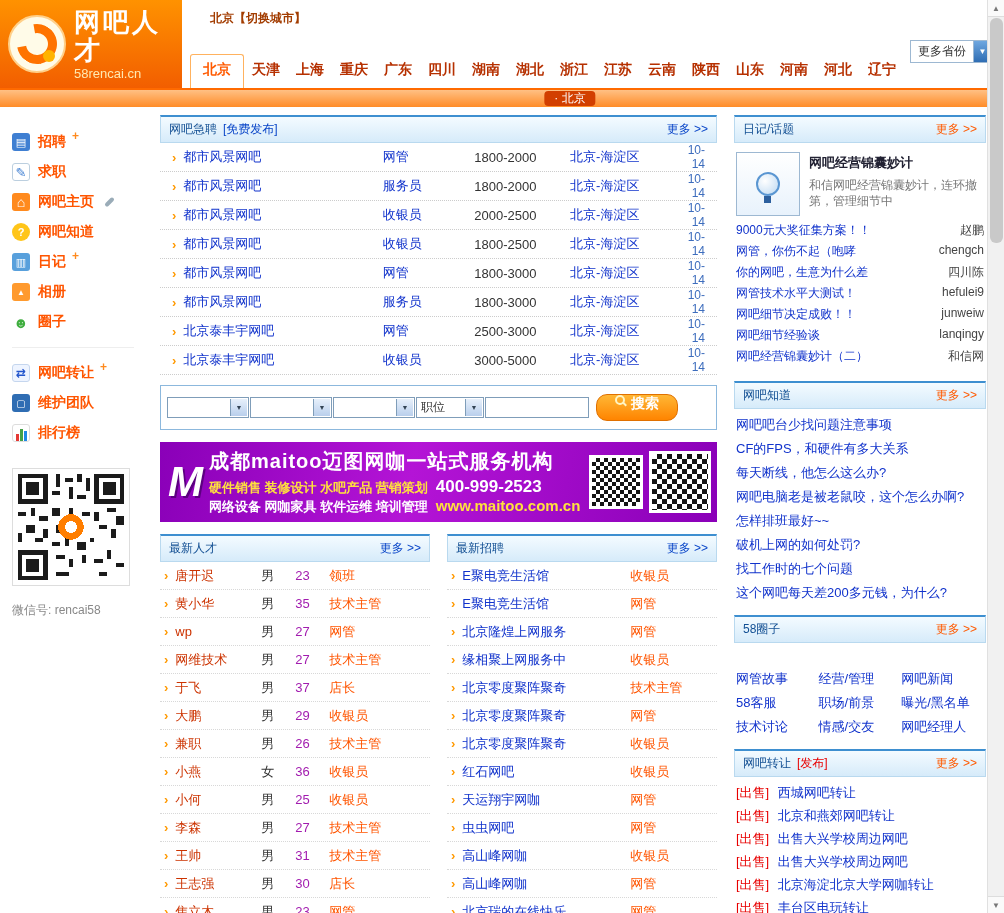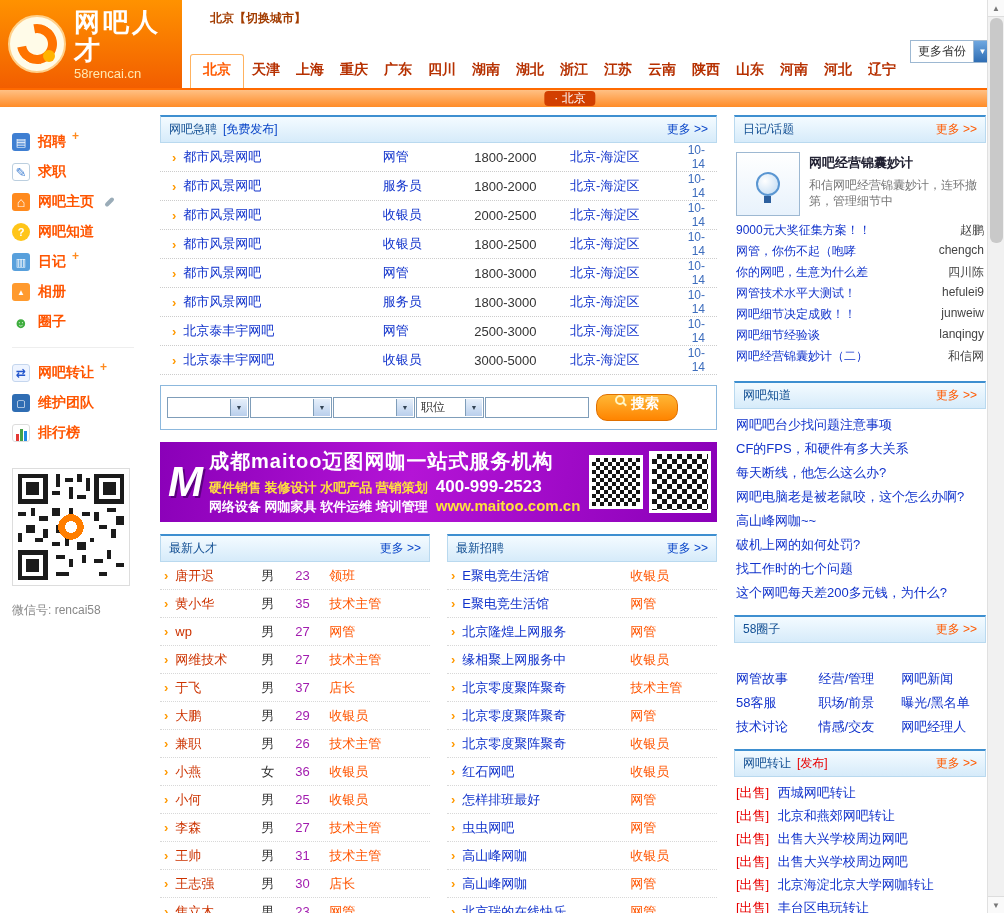--- a/index.html
+++ b/index.html
@@ -535,21 +535,21 @@
               </div>
 
               <div class="latest-row">
                 <span class="arrow">›</span>
                 <span class="j-cafe">红石网吧</span>
                 <span class="j-pos">收银员</span>
               </div>
 
               <div class="latest-row">
                 <span class="arrow">›</span>
-                <span class="j-cafe">怎样排班最好</span>
+                <span class="j-cafe">天运翔宇网咖</span>
                 <span class="j-pos">网管</span>
               </div>
 
               <div class="latest-row">
                 <span class="arrow">›</span>
                 <span class="j-cafe">虫虫网吧</span>
                 <span class="j-pos">网管</span>
               </div>
 
               <div class="latest-row">
@@ -635,21 +635,21 @@
       <div class="zhidao-list">
 
           <div class="zhidao-item">网吧吧台少找问题注意事项</div>
 
           <div class="zhidao-item">CF的FPS，和硬件有多大关系</div>
 
           <div class="zhidao-item">每天断线，他怎么这么办?</div>
 
           <div class="zhidao-item">网吧电脑老是被老鼠咬，这个怎么办啊?</div>
 
-          <div class="zhidao-item">高山峰网咖~~</div>
+          <div class="zhidao-item">怎样排班最好~~</div>
 
           <div class="zhidao-item">破机上网的如何处罚?</div>
 
           <div class="zhidao-item">找工作时的七个问题</div>
 
           <div class="zhidao-item">这个网吧每天差200多元钱，为什么?</div>
         </div>
 
       <div class="sec-head gap10">
         <span class="sec-title">58圈子</span>

